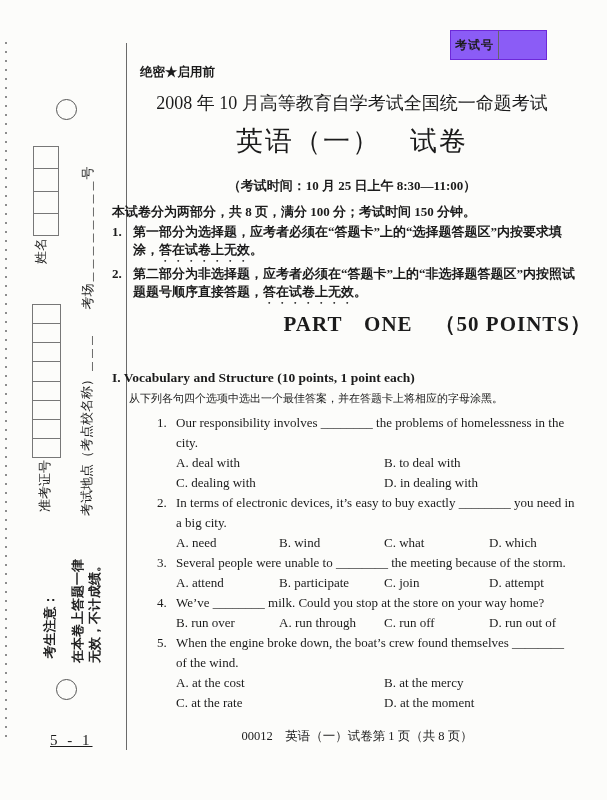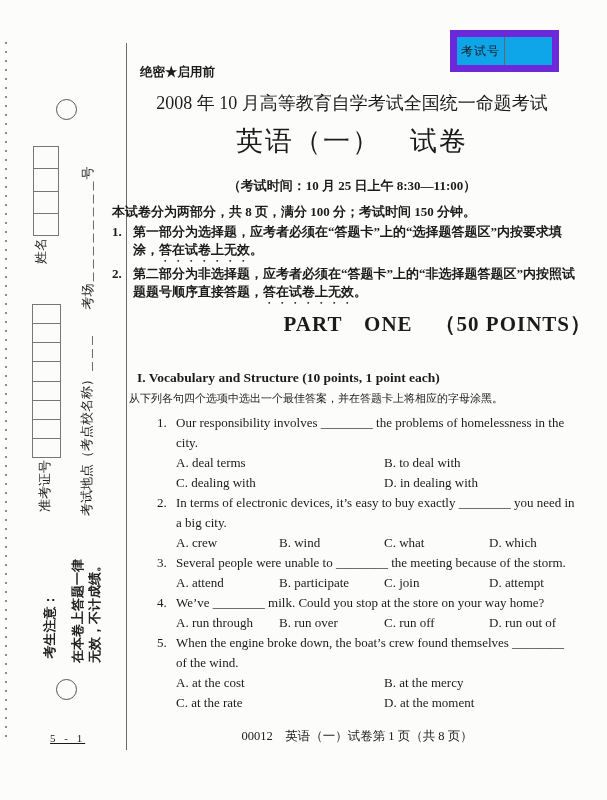--- a/index.html
+++ b/index.html
@@ -24,44 +24,44 @@
   .rot { position:absolute; transform:rotate(-90deg); transform-origin:center;
     font-size:13px; line-height:18px; white-space:nowrap; text-align:center; color:#222; }
   .lbl-name      { width:40px;  left:21px;  top:242px; }
   .lbl-room      { width:200px; left:-12px; top:229px; }
   .lbl-admission { width:60px;  left:15px;  top:477px; }
   .lbl-location  { width:195px; left:-11px; top:416px; }
   .lbl-notice-t  { width:76px;  left:12px;  top:617px; font-weight:bold; }
   .rot-note { position:absolute; transform:rotate(-90deg); transform-origin:center;
     width:118px; left:27px; top:587px; font-size:13px; line-height:17px;
     text-align:left; white-space:nowrap; font-weight:bold; color:#222; }
-  .page-code { position:absolute; left:50px; top:732px; font-size:11px; letter-spacing:3px;text-decoration:underline; }
+  .page-code { position:absolute; left:50px; top:732px; font-size:15px; letter-spacing:3px;text-decoration:underline; }
   
   .exam-box { position:absolute; left:450px; top:30px; width:95px; height:28px;
-    border:7px solid #6d28d9; display:flex; background:#0ea5e9; }
+    border:1px solid #6d28d9; display:flex; background:#8b5cf6;font-weight:bold; }
   .exam-box .lab { width:47px; border-right:1px solid #666; font-size:12px;
     display:flex; align-items:center; justify-content:center; letter-spacing:1px; }
   .exam-box .val { flex:1; }
   
   .security { position:absolute; left:140px; top:64px; font-size:12.5px; font-weight:bold; }
   .t1 { position:absolute; left:112px; top:91px; width:480px; text-align:center; font-size:18px; font-weight:normal; margin:0; }
   .t2 { position:absolute; left:112px; top:123px; width:480px; text-align:center; font-size:27px; font-weight:normal; margin:0; letter-spacing:2px; }
   .time-note { position:absolute; left:112px; top:177px; width:480px; text-align:center; font-size:13px; font-weight:bold; }
   
   .notice { position:absolute; left:112px; top:203px; width:470px; font-size:13px; font-weight:bold; line-height:18px; }
   .n-intro { margin-bottom:2px; }
   .n-item { display:flex; }
   .n-num { width:21px; flex:none; }
   .n-text { flex:1; }
   .emph { -webkit-text-emphasis:filled dot #222; -webkit-text-emphasis-position:under right;
           text-emphasis:filled dot #222; text-emphasis-position:under right; }
   
   .part-title { position:absolute; left:112px; top:310px; width:480px; text-align:right;
     font-size:21px; font-weight:bold; letter-spacing:1px; margin:0; }
-  .sec-head { position:absolute; left:112px; top:370px; font-size:13.5px; font-weight:bold;margin-left:25px; }
+  .sec-head { position:absolute; left:112px; top:370px; font-size:13.5px; font-weight:bold; }
   .sec-instr { position:absolute; left:129px; top:391px; font-size:11px; font-weight:normal; }
   .questions { position:absolute; left:157px; top:413px; width:426px; font-size:13px; line-height:20px; }
   .q { display:flex; }
   .q-num { width:19px; flex:none; }
   .q-body { flex:1; }
   .q-text { text-align:justify; white-space:pre-wrap; }
   .opts { display:grid; }
   .opts.cols4 { grid-template-columns:103px 105px 105px 1fr; }
   .opts.cols2 { grid-template-columns:208px 1fr; }
   .footer { position:absolute; left:112px; top:728px; width:490px; text-align:center; font-size:12.5px; }
@@ -131,35 +131,35 @@
   <div class="sec-instr">从下列各句四个选项中选出一个最佳答案，并在答题卡上将相应的字母涂黑。</div>
 
   <div class="questions">
 
     <div class="q">
       <span class="q-num">1.</span>
       <div class="q-body">
         <div class="q-text">Our responsibility involves ________ the problems of homelessness in the
 city.</div>
         <div class="opts cols2">
-          <span>A. deal terms</span>
+          <span>A. deal with</span>
           <span>B. to deal with</span>
           <span>C. dealing with</span>
           <span>D. in dealing with</span>
         </div>
       </div>
     </div>
 
     <div class="q">
       <span class="q-num">2.</span>
       <div class="q-body">
         <div class="q-text">In terms of electronic devices, it’s easy to buy exactly ________ you need in
 a big city.</div>
         <div class="opts cols4">
-          <span>A. crew</span>
+          <span>A. need</span>
           <span>B. wind</span>
           <span>C. what</span>
           <span>D. which</span>
         </div>
       </div>
     </div>
 
     <div class="q">
       <span class="q-num">3.</span>
       <div class="q-body">
@@ -171,22 +171,22 @@
           <span>D. attempt</span>
         </div>
       </div>
     </div>
 
     <div class="q">
       <span class="q-num">4.</span>
       <div class="q-body">
         <div class="q-text">We’ve ________ milk. Could you stop at the store on your way home?</div>
         <div class="opts cols4">
+          <span>B. run over</span>
           <span>A. run through</span>
-          <span>B. run over</span>
           <span>C. run off</span>
           <span>D. run out of</span>
         </div>
       </div>
     </div>
 
     <div class="q">
       <span class="q-num">5.</span>
       <div class="q-body">
         <div class="q-text">When the engine broke down, the boat’s crew found themselves ________

